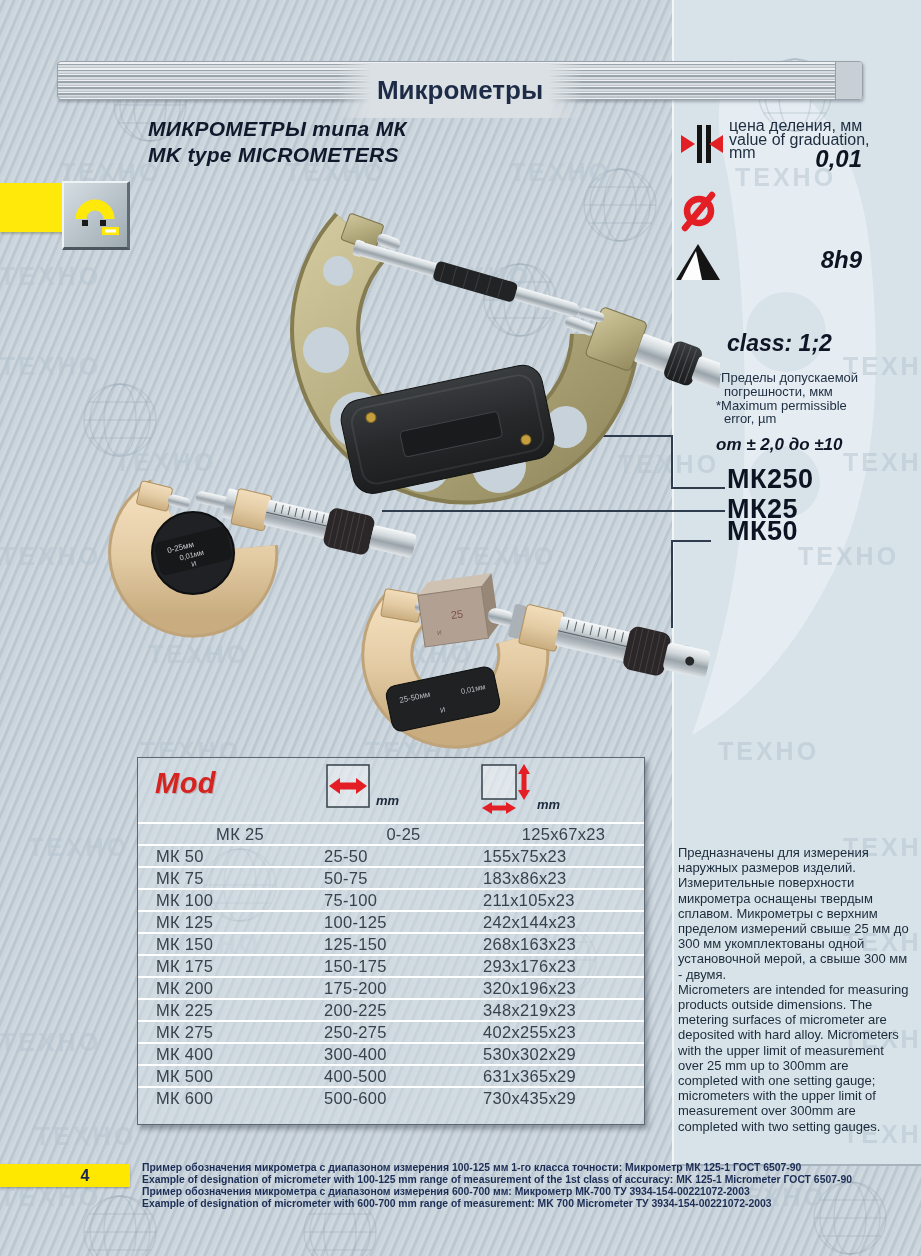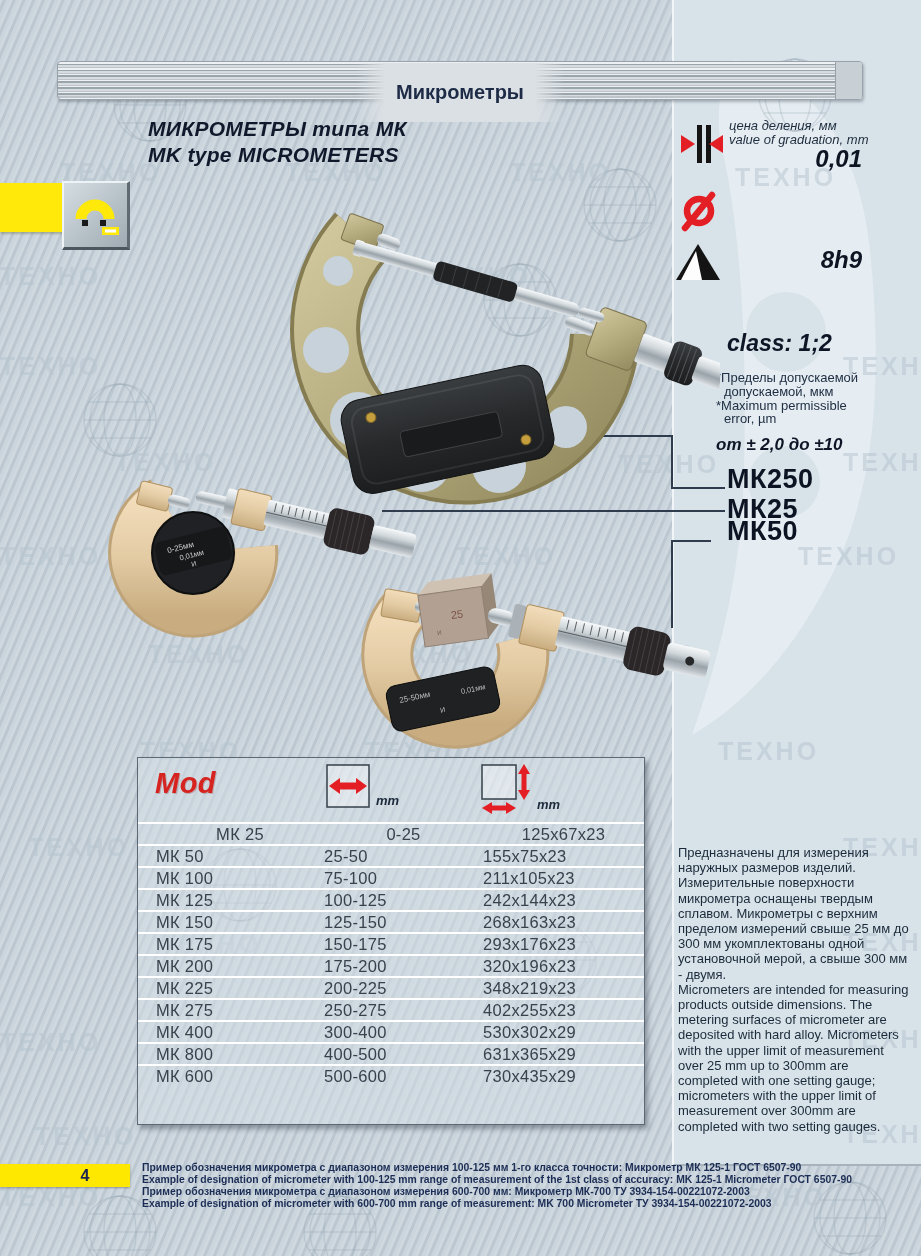--- a/index.html
+++ b/index.html
@@ -17,34 +17,34 @@
   .wm{position:absolute;font-weight:bold;font-size:25px;letter-spacing:3px;
     color:rgba(183,197,208,.55);white-space:nowrap;pointer-events:none;}
   
   .hbar{position:absolute;left:57px;top:61px;width:806px;height:39px;border-radius:4px;
     border:1px solid #99a2aa;box-sizing:border-box;
     background:repeating-linear-gradient(180deg,#eef1f3 0 1.5px,#9aa4ab 1.5px 3px,#d7dce0 3px 4.5px,#bcc4ca 4.5px 6px);
     box-shadow:1px 2px 3px rgba(55,65,78,.35);}
   .hbar::after{content:"";position:absolute;right:0;top:0;bottom:0;width:26px;
     background:#c9d0d5;border-left:1px solid #98a1a8;border-radius:0 3px 3px 0;}
   .hbar-title{position:absolute;left:50%;top:1px;transform:translateX(-50%);
-    font-size:20px;font-weight:bold;color:#1d2b47;padding:18px 40px;white-space:nowrap;
+    font-size:26px;font-weight:bold;color:#1d2b47;padding:12px 40px;white-space:nowrap;
     background:linear-gradient(90deg,rgba(219,224,228,0),#dbe0e4 14%,#dbe0e4 86%,rgba(219,224,228,0));}
   
   .logo-band{position:absolute;left:0;top:183px;width:64px;height:49px;background:#ffe90b;
     box-shadow:0 2px 2px rgba(90,95,40,.35);}
   .logo-btn{position:absolute;left:62px;top:181px;width:68px;height:69px;
     background:linear-gradient(135deg,#d4dde2,#9fabb2);
     border-top:2px solid #eef3f6;border-left:2px solid #eef3f6;
     border-right:3px solid #5f6a72;border-bottom:3px solid #4c565e;box-sizing:border-box;}
   
   .intro{position:absolute;left:148px;top:116px;font-size:21px;font-weight:bold;
     font-style:italic;color:#10182b;line-height:26px;letter-spacing:.3px;}
   
-  .spec-label{position:absolute;font-size:13px;font-style:italic;color:#1d2c3e;line-height:13.6px;}
+  .spec-label{position:absolute;font-size:16px;color:#1d2c3e;line-height:13.6px;}
   .spec-value{position:absolute;font-size:24px;font-weight:bold;font-style:italic;color:#0d1422;text-align:right;width:112px;}
   .class-label{position:absolute;left:727px;top:330px;font-size:23px;font-weight:bold;font-style:italic;color:#0e1526;}
   .note{position:absolute;left:716px;top:371px;width:165px;font-size:13px;line-height:13.8px;color:#203044;}
   .note .ind{padding-left:8px;}
   .note .range{font-weight:bold;font-style:italic;font-size:17px;margin-top:12px;color:#0e1526;}
   .model{position:absolute;left:727px;font-size:27px;font-weight:bold;color:#0c1322;letter-spacing:.5px;line-height:26px;}
   .lead{position:absolute;background:#2f3c4e;}
   
   .dim-table{position:absolute;left:137px;top:757px;width:508px;height:368px;box-sizing:border-box;
     border:1px solid #5c6874;background:rgba(214,223,230,.45);
@@ -181,21 +181,21 @@
   <div class="spec-value" style="left:750px;top:246px">8h9</div>
 
   <svg class="abs" style="left:674px;top:241px" width="48" height="42">
     <polygon points="24,3 46,39 2,39" fill="#141414"></polygon>
     <polygon points="22,10 28,39 7,39" fill="#fdfdfd"></polygon>
   </svg>
 
   <div class="class-label">class: 1;2</div>
   <div class="note">
     <div>*Пределы допускаемой</div>
-    <div class="ind">допускаемой, мкм</div>
+    <div class="ind">погрешности, мкм</div>
     <div>*Maximum permissible</div>
     <div class="ind">error, µm</div>
     <div class="range">от ± 2,0 до ±10</div>
   </div>
 
   <div class="model" style="top:466px">МК250</div>
   <div class="model" style="top:496px">МК25</div>
   <div class="model" style="top:518px">МК50</div>
   <div class="lead" style="left:558px;top:435px;width:114px;height:2px"></div>
   <div class="lead" style="left:671px;top:435px;width:2px;height:54px"></div>
@@ -392,20 +392,25 @@
           <div class="td td1">МК 25</div>
           <div class="td">0-25</div>
           <div class="td">125x67x23</div>
         </div>
         <div class="tr">
           <div class="td td1">МК 50</div>
           <div class="td">25-50</div>
           <div class="td">155x75x23</div>
         </div>
         <div class="tr">
+          <div class="td td1">МК 75</div>
+          <div class="td">50-75</div>
+          <div class="td">183x86x23</div>
+        </div>
+        <div class="tr">
           <div class="td td1">МК 100</div>
           <div class="td">75-100</div>
           <div class="td">211x105x23</div>
         </div>
         <div class="tr">
           <div class="td td1">МК 125</div>
           <div class="td">100-125</div>
           <div class="td">242x144x23</div>
         </div>
         <div class="tr">
@@ -432,21 +437,21 @@
           <div class="td td1">МК 275</div>
           <div class="td">250-275</div>
           <div class="td">402x255x23</div>
         </div>
         <div class="tr">
           <div class="td td1">МК 400</div>
           <div class="td">300-400</div>
           <div class="td">530x302x29</div>
         </div>
         <div class="tr">
-          <div class="td td1">МК 800</div>
+          <div class="td td1">МК 500</div>
           <div class="td">400-500</div>
           <div class="td">631x365x29</div>
         </div>
         <div class="tr">
           <div class="td td1">МК 600</div>
           <div class="td">500-600</div>
           <div class="td">730x435x29</div>
         </div>
       </div>
   </div>

